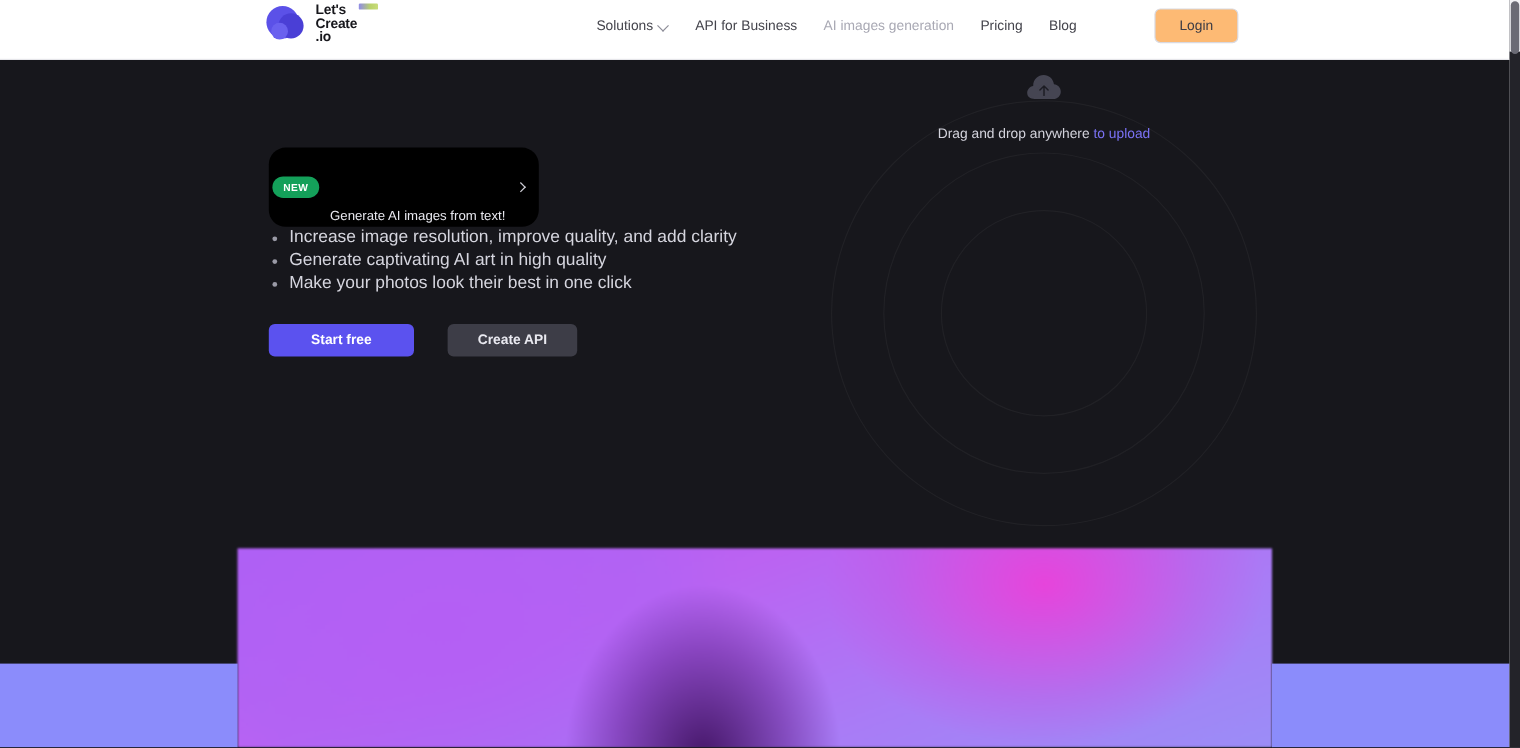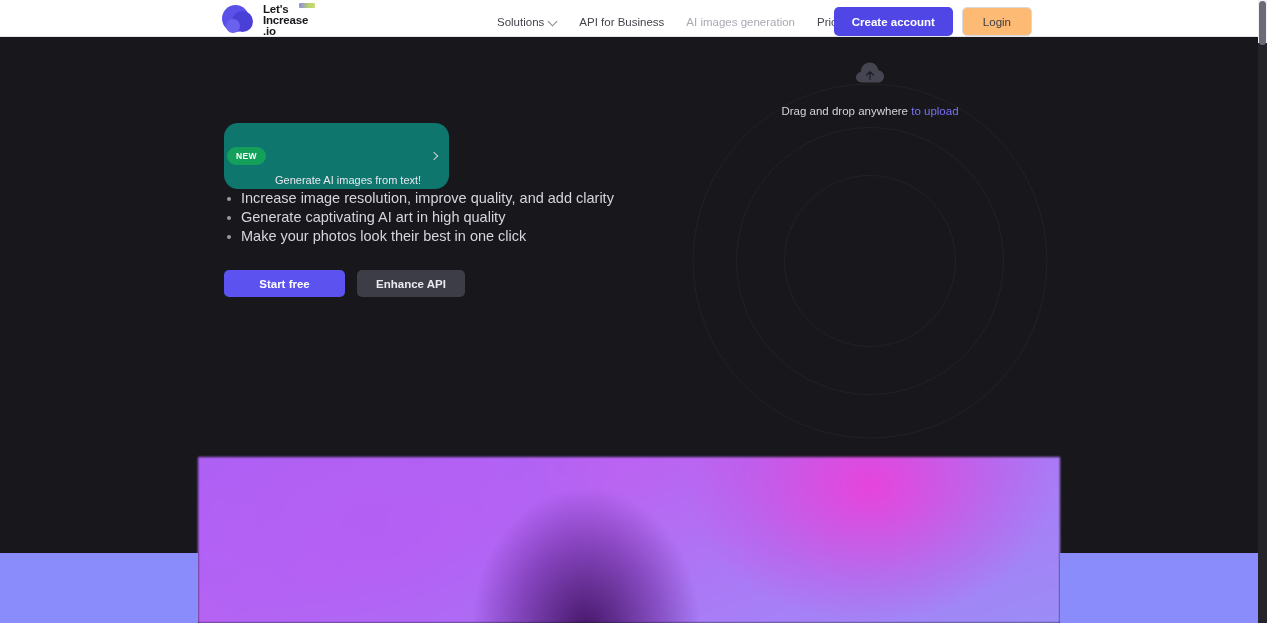--- a/index.html
+++ b/index.html
@@ -7,21 +7,21 @@
     width:1267px; height:623px;
     overflow:hidden;
     background:#17171c;
     font-family:"Liberation Sans", sans-serif;
   }
   .page { position:relative; width:1267px; height:623px; overflow:hidden; background:#17171c; }
 
   
   .header {
     position:absolute; top:0; left:0;
-    width:1258px; height:37px;
+    width:1258px; height:50px;
     background:#ffffff;
     border-bottom:1px solid #e6e6ea;
     display:flex; align-items:center;
   }
   .logo-wrap { position:absolute; left:222px; top:3px; display:flex; align-items:flex-start; gap:7px; }
   .logo-mark { position:relative; width:34px; height:34px; }
   .logo-mark .c1 {
     position:absolute; left:0; top:2px; width:27px; height:27px;
     background:#5b51e8; border-radius:50%;
   }
@@ -83,21 +83,21 @@
     cursor:pointer;
   }
   .cloud-icon { margin-bottom:16px; opacity:0.9; }
   .drop-text { font-size:11.5px; color:#d3d3dc; }
   .drop-text .link { color:#7b72f5; }
 
   .hero-left { position:absolute; left:224px; top:80px; width:520px; }
 
   .badge-pill {
     display:inline-flex; align-items:center; gap:9px;
-    background:#0f766e; border-radius:14px; padding:3px 11px 3px 3px;
+    background:#000000; border-radius:14px; padding:3px 11px 3px 3px;
     cursor:pointer;
   }
   .badge-new {
     background:#14a05a; color:#fff; font-size:8.5px; font-weight:bold;
     letter-spacing:0.4px; border-radius:11px; padding:4px 9px;
   }
   .badge-label { color:#e8e8ef; font-size:11px;margin-top:48px; }
   .badge-chev { width:7px; height:7px; position:relative; margin-left:1px; }
   .badge-chev::after {
     content:""; position:absolute; left:0; top:0; width:5px; height:5px;
@@ -114,21 +114,21 @@
   .hero-bullets { list-style:none; }
   .hero-bullets li {
     color:#d5d5de; font-size:14.5px; line-height:19px;
     padding-left:17px; position:relative;
   }
   .hero-bullets li::before {
     content:""; position:absolute; left:3px; top:8px;
     width:4px; height:4px; border-radius:50%; background:#9a9aa6;
   }
 
-  .hero-cta { margin-top:24px; display:flex; gap:12px; }
+  .hero-cta { margin-top:24px; display:flex; gap:28px; }
   .btn-start {
     background:#5b52ef; color:#fff; font-size:11.5px; font-weight:bold;
     border:none; border-radius:5px; width:121px; height:27px; cursor:pointer;
   }
   .btn-api {
     background:#3d3d47; color:#e9e9f0; font-size:11.5px; font-weight:bold;
     border:none; border-radius:5px; width:108px; height:27px; cursor:pointer;
   }
 
   
@@ -164,21 +164,21 @@
 
     <div class="logo-wrap">
       <div class="logo-mark">
         <div class="c1"></div>
           <div class="c2"></div>
           <div class="c3"></div>
       </div>
       <div class="logo-text">
         <div class="logo-bar"></div>
         <span>Let's</span>
-        <span>Increase</span>
+        <span>Create</span>
         <span>.io</span>
       </div>
     </div>
 
     <div class="nav">
       <div class="nav-item">
         <span>Solutions</span>
         <span class="chev"></span>
       </div>
       <div class="nav-item">
@@ -189,21 +189,20 @@
       </div>
       <div class="nav-item">
         <span>Pricing</span>
       </div>
       <div class="nav-item">
         <span>Blog</span>
       </div>
     </div>
 
     <div class="header-actions">
-      <button class="btn-create">Create account</button>
       <button class="btn-login">Login</button>
     </div>
   </div>
 
   <div class="hero">
 
     <div class="rings">
       <div class="ring r1"></div>
       <div class="ring r2"></div>
       <div class="ring r3"></div>
@@ -233,21 +232,21 @@
 
 
       <ul class="hero-bullets">
         <li>Increase image resolution, improve quality, and add clarity</li>
         <li>Generate captivating AI art in high quality</li>
         <li>Make your photos look their best in one click</li>
       </ul>
 
       <div class="hero-cta">
         <button class="btn-start">Start free</button>
-        <button class="btn-api">Enhance API</button>
+        <button class="btn-api">Create API</button>
       </div>
 
     </div>
   </div>
 
   <div class="showcase"></div>
 
   <div class="band-left"></div>
   <div class="band-right"></div>
 

